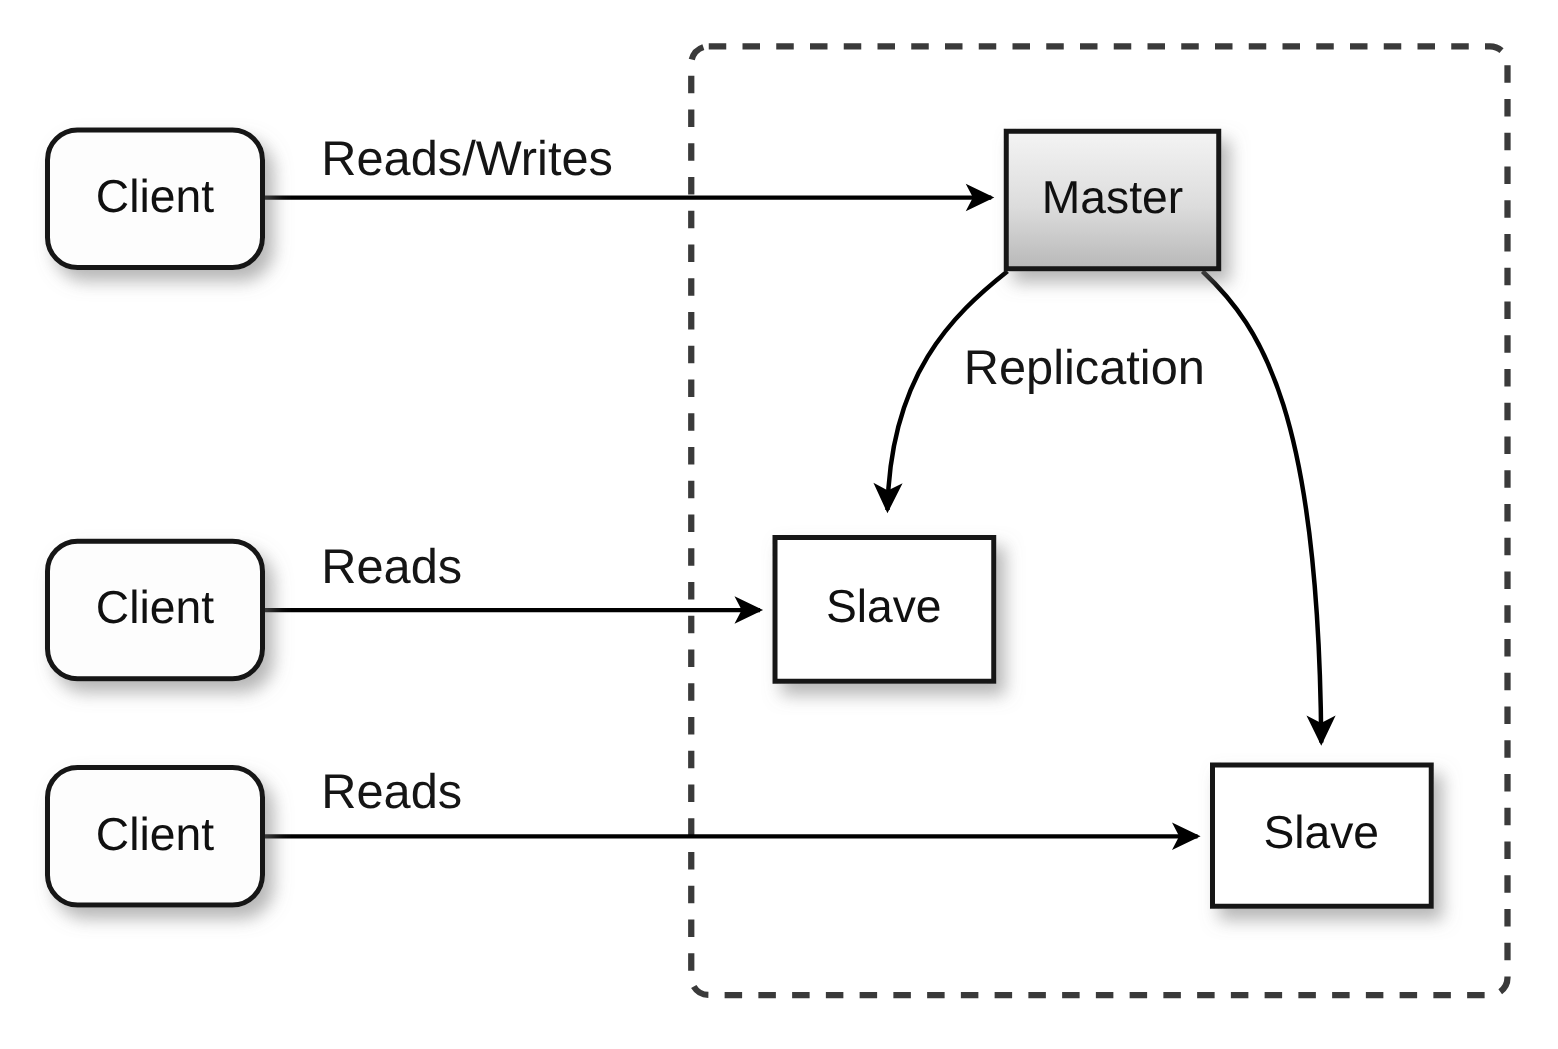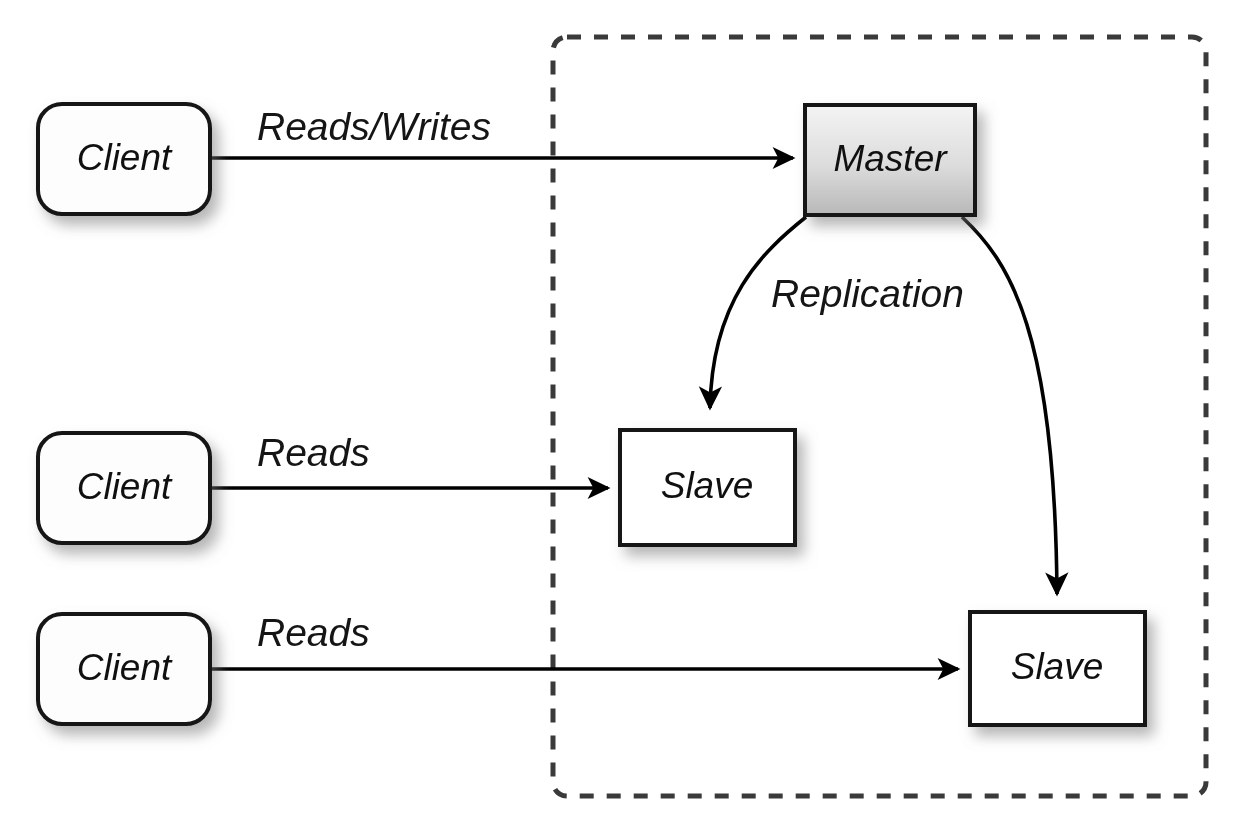--- a/index.html
+++ b/index.html
@@ -7,21 +7,20 @@
     padding: 0;
     background: #ffffff;
   }
   #canvas {
     position: relative;
     width: 1246px;
     height: 839px;
     background: #ffffff;
     overflow: hidden;
     font-family: "Liberation Sans", sans-serif;
-    font-style: italic;
   }
   #diagram-svg {
     position: absolute;
     top: 0;
     left: 0;
     width: 1246px;
     height: 839px;
   }
   .node-label {
     font-family: "Liberation Sans", sans-serif;

